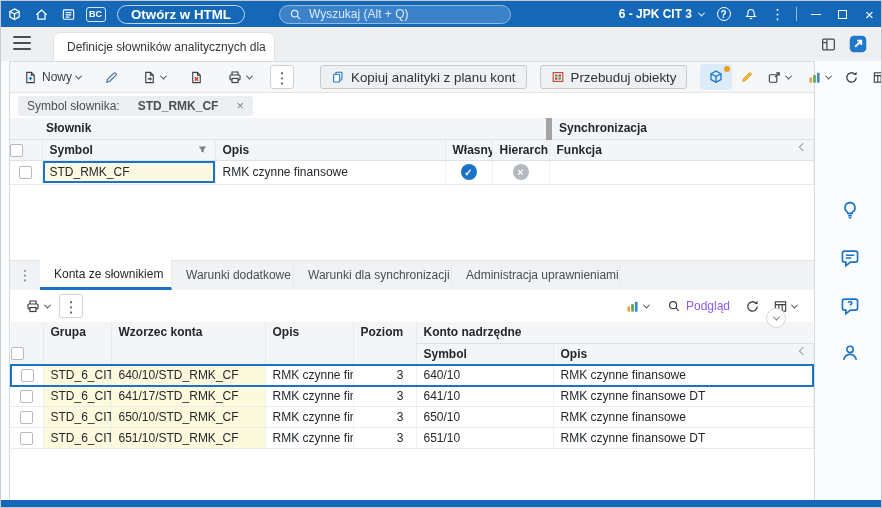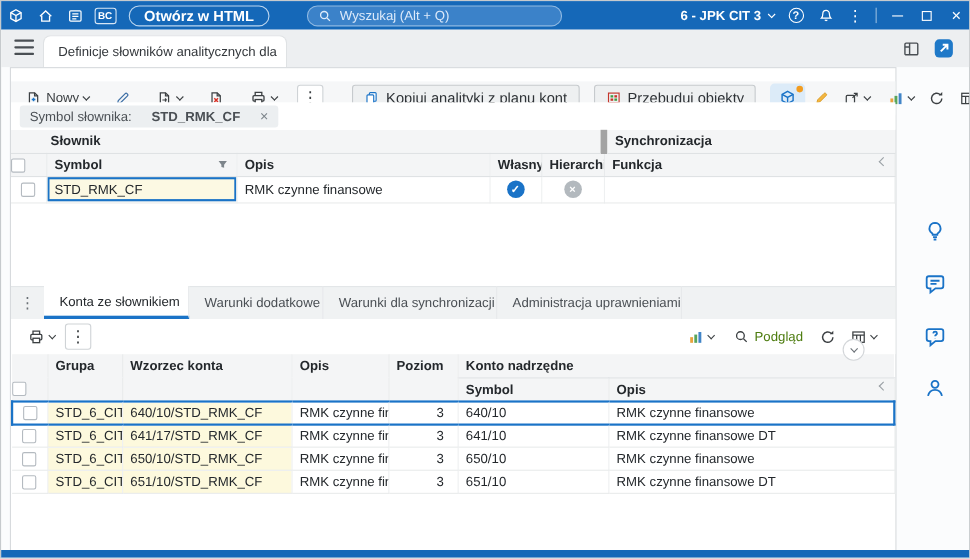--- a/index.html
+++ b/index.html
@@ -26,29 +26,29 @@
   
   .cv{display:inline-block;width:6px;height:6px;border-right:1.3px solid currentColor;border-bottom:1.3px solid currentColor}
   .cv.down{transform:rotate(45deg) translate(-1px,-1px)}
   .cv.left{transform:rotate(135deg)}
   .cv.sm{width:5px;height:5px;border-width:1.2px}
 
   
   .tabstrip{position:absolute;left:0;top:26px;width:882px;height:34px;background:#edeff1}
   .burger{position:absolute;left:12px;top:35px;width:18px;height:14px;display:flex;flex-direction:column;justify-content:space-between;cursor:pointer}
   .burger i{display:block;height:2px;background:#4a4f54;border-radius:1px}
-  .main-tab{position:absolute;left:38px;top:31px;width:222px;height:29px;background:#fff;border:1px solid #dfe2e4;border-bottom:none;border-radius:7px 7px 0 0;display:flex;align-items:center;padding:0 13px;color:#33373b;white-space:nowrap;overflow:hidden;cursor:pointer}
+  .main-tab{position:absolute;left:52px;top:31px;width:222px;height:29px;background:#fff;border:1px solid #dfe2e4;border-bottom:none;border-radius:7px 7px 0 0;display:flex;align-items:center;padding:0 13px;color:#33373b;white-space:nowrap;overflow:hidden;cursor:pointer}
   .ts-right{position:absolute;right:12px;top:32px;display:flex;align-items:center;gap:10px}
   .ic-dark{color:#4a4f54}
   .ic-blue{color:#1a73c7}
 
   
   .panel{position:absolute;left:8px;top:60px;width:806px;height:440px;background:#fff;border:1px solid #d7dadd}
 
-  .toolbar{position:absolute;left:0;top:12px;width:100%;height:31px;background:#f6f7f8;border-bottom:1px solid #e3e6e8;display:flex;align-items:center;padding:0 8px;gap:13px}
+  .toolbar{position:absolute;left:0;top:0;width:100%;height:31px;background:#f6f7f8;border-bottom:1px solid #e3e6e8;display:flex;align-items:center;padding:0 8px;gap:13px}
   .tbtn{height:24px;display:flex;align-items:center;gap:4px;padding:0 5px;color:#3c4043;border-radius:3px;cursor:pointer;flex:0 0 auto}
   .tbtn.boxed{border:1px solid #cfd3d6;background:#fff;width:24px;justify-content:center;padding:0}
   .btn-gray{height:24px;background:#eef0f1;border:1px solid #c6cacd;border-radius:3px;display:flex;align-items:center;gap:6px;padding:0 10px;color:#2f3337;cursor:pointer;flex:0 0 auto}
   .tb-right{margin-left:auto;display:flex;align-items:center;gap:6px}
   .hl-blue{position:relative;background:#dcebf8;border-radius:4px;height:26px;display:flex;align-items:center;padding:0 8px;cursor:pointer}
   .dot-orange{position:absolute;right:2px;top:2px;width:6px;height:6px;border-radius:50%;background:#f29c1f}
   .kebab-dark{font-size:15px;color:#3c4043;line-height:1}
 
   .chiprow{position:absolute;left:0;top:31px;width:100%;height:25px;display:flex;align-items:center;padding:0 8px;background:#fff}
   .chip{display:flex;align-items:center;gap:18px;background:#eceff1;border-radius:3px;height:20px;padding:0 9px;color:#4a4f54;cursor:pointer}
@@ -80,21 +80,21 @@
   .vtop{vertical-align:top}
   .vbot{vertical-align:bottom;padding-bottom:4px!important}
   .scroll-hint{position:absolute;color:#9aa0a5}
 
   
   .dtabs{position:absolute;left:0;top:198px;width:100%;height:30px;background:#f0f2f3;border-top:1px solid #e3e6e8;display:flex;align-items:flex-end}
   .drag{width:30px;display:flex;align-items:center;justify-content:center;height:30px;color:#6a7076;font-size:14px;cursor:pointer}
   .dtab{height:30px;display:flex;align-items:center;padding:0 14px;color:#4a4f54;white-space:nowrap;overflow:hidden;cursor:pointer;border-right:1px solid #e7e9eb;flex:0 0 auto}
   .dtab.active{background:#fff;color:#24282c;border-bottom:3px solid #1a73c7;padding-bottom:0}
   .dtb{position:absolute;left:0;top:228px;width:100%;height:32px;background:#fff;display:flex;align-items:center;padding:0 10px;gap:4px}
-  .flat-btn{display:flex;align-items:center;gap:5px;color:#4d7c0f;padding:0 7px;height:24px;cursor:pointer}
+  .flat-btn{display:flex;align-items:center;gap:5px;color:#8b5cf6;padding:0 7px;height:24px;cursor:pointer}
   .collapse-btn{position:absolute;right:28px;top:246px;width:20px;height:20px;border:1px solid #d3d6d9;border-radius:50%;background:#fff;display:flex;align-items:center;justify-content:center;color:#6a7076;z-index:6;cursor:pointer}
 
   
   .rail-ic{position:absolute;cursor:pointer}
   .statusbar{position:absolute;left:0;bottom:0;width:882px;height:7px;background:#1568b8}
   svg{display:block}
 </style>
 </head>
 <body>
 

